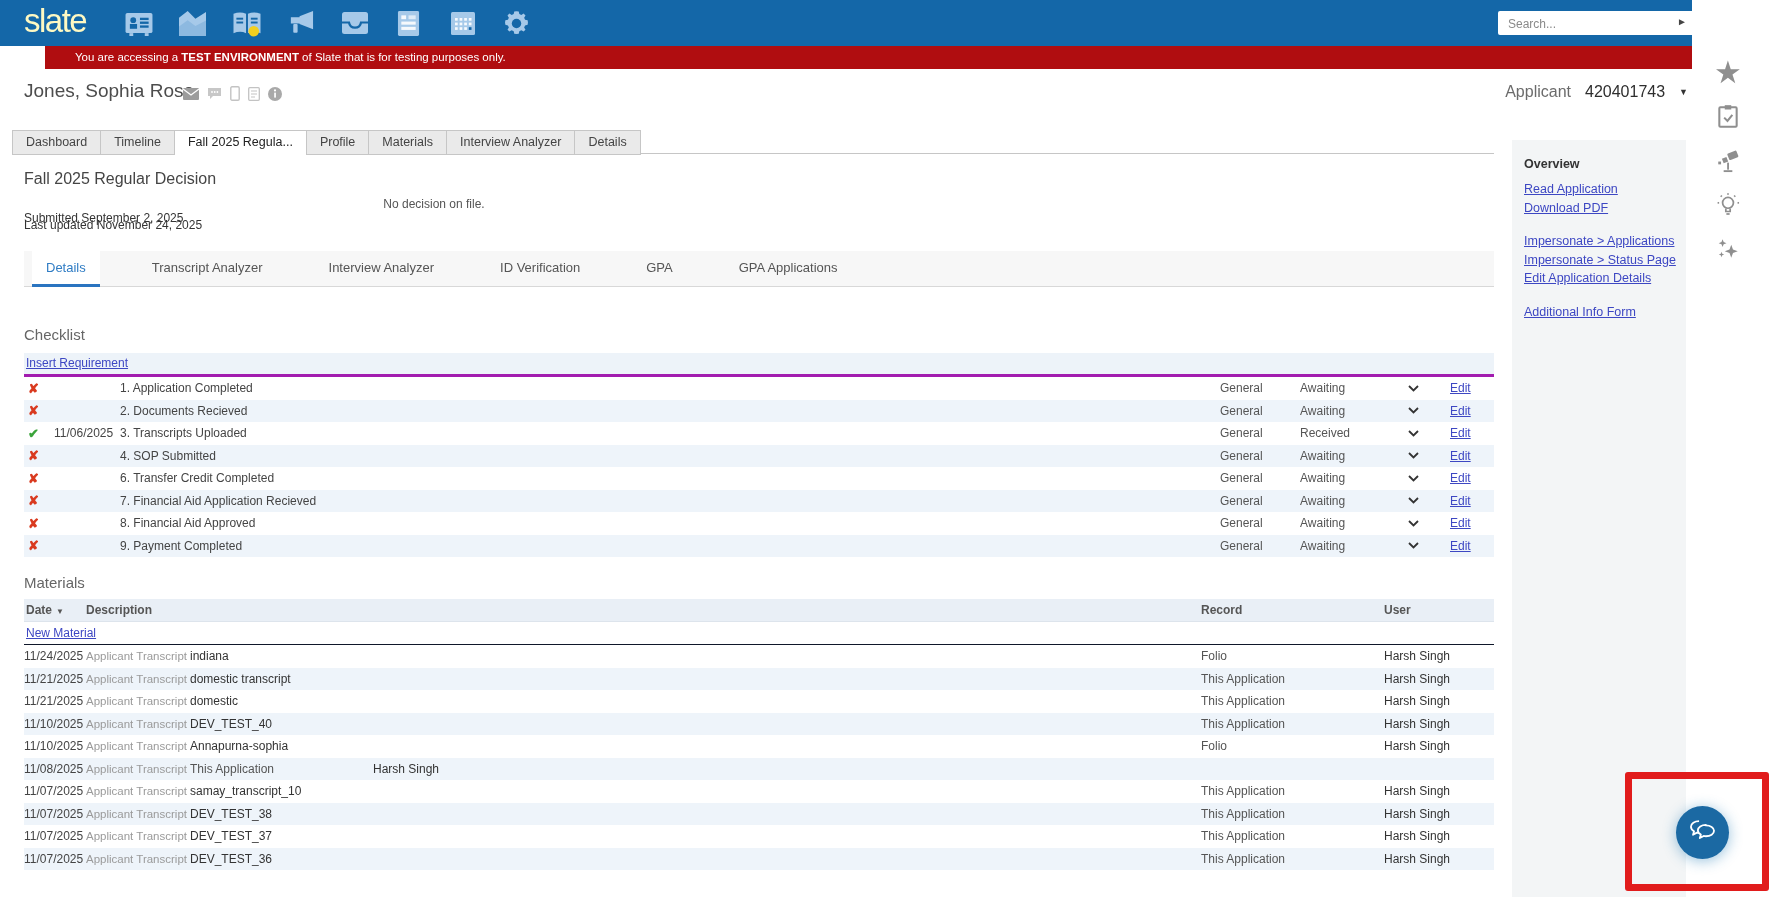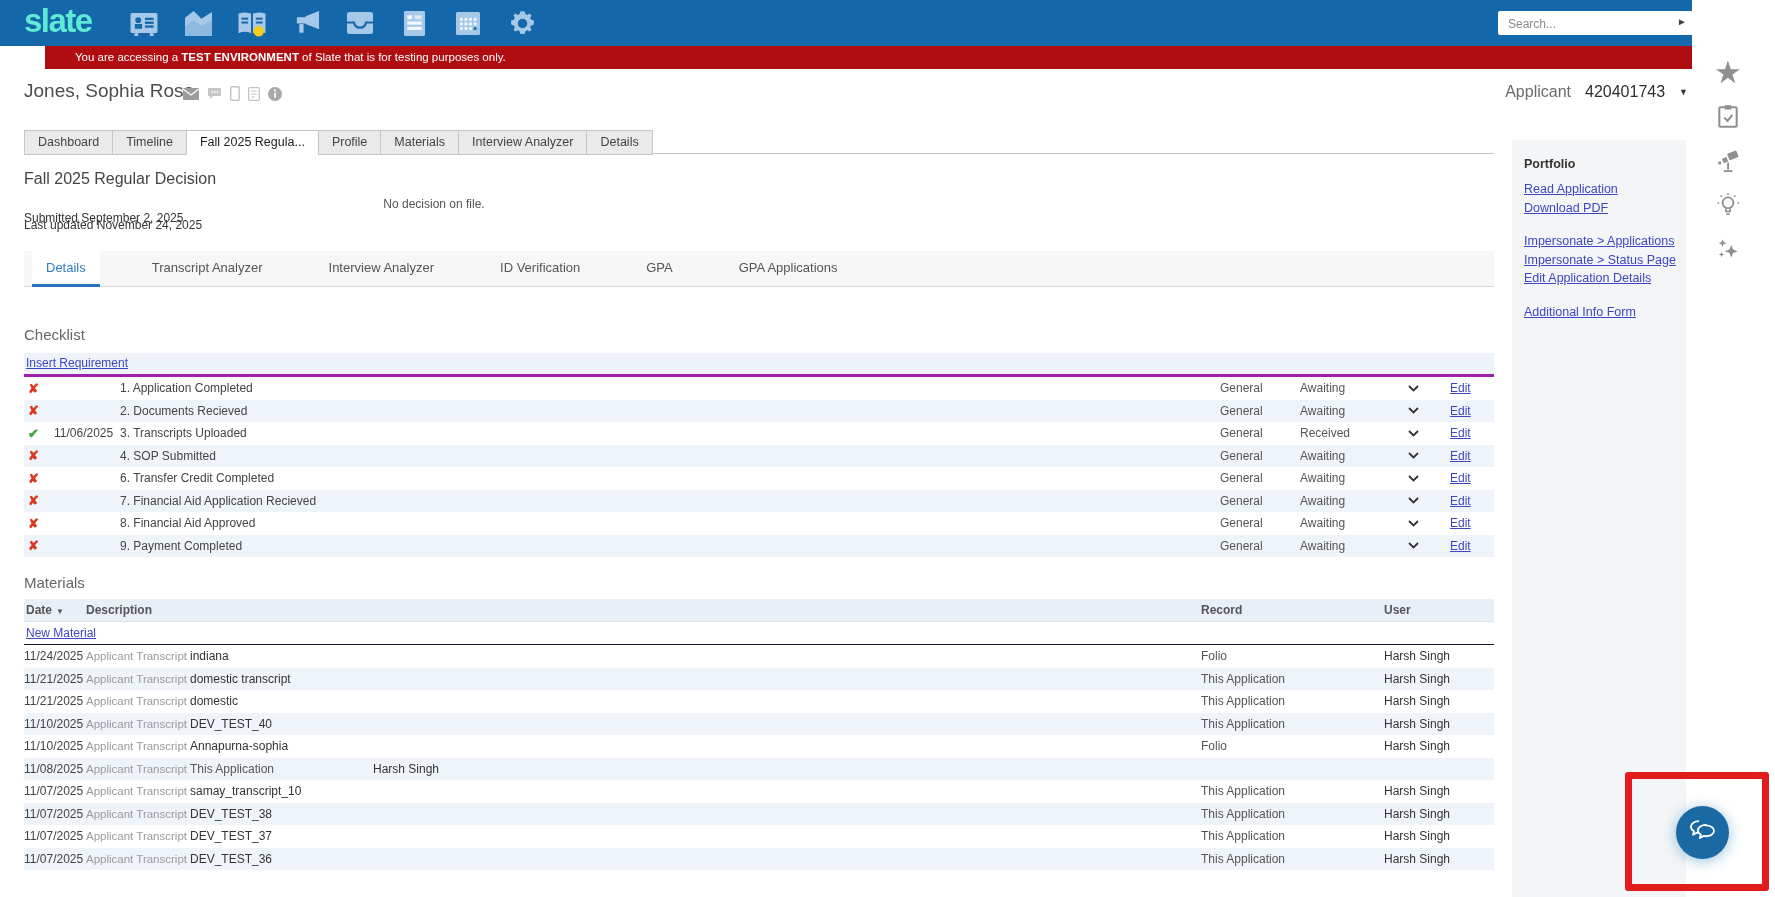--- a/index.html
+++ b/index.html
@@ -1,42 +1,42 @@
 <!DOCTYPE html>
 <html><head>
 <meta charset="utf-8">
 <style>
   html,body{margin:0;padding:0;}
   body{width:1775px;height:897px;position:relative;background:#fff;overflow:hidden;
        font-family:"Liberation Sans",sans-serif;-webkit-font-smoothing:antialiased;}
   a{cursor:pointer;}
   
   .topbar{position:absolute;left:0;top:0;width:1748px;height:46px;background:#1467a8;display:flex;align-items:center;}
-  .logo{color:#5eead4;font-weight:bold;font-size:33px;letter-spacing:-1.5px;margin:0 4px 5px 24px;cursor:pointer;}
+  .logo{color:#fef9c3;font-weight:normal;font-size:33px;letter-spacing:-1.5px;margin:0 4px 5px 24px;cursor:pointer;}
   .navicons{display:flex;align-items:center;gap:21px;margin-left:32px;}
   .nicon{width:33px;height:32px;display:flex;align-items:center;justify-content:center;cursor:pointer;}
   .search{position:absolute;left:1498px;top:11px;width:196px;height:24px;background:#fff;border-radius:2px;}
   .search input{border:none;outline:none;width:168px;height:20px;margin:2px 0 0 8px;font-size:12px;color:#333;
        font-family:"Liberation Sans",sans-serif;background:transparent;}
   .search input::placeholder{color:#8a8a8a;}
   .search .go{position:absolute;right:7px;top:5px;color:#444;font-size:10px;cursor:pointer;}
   .avatar{position:absolute;left:1706px;top:9px;width:28px;height:28px;border-radius:50%;overflow:hidden;cursor:pointer;}
   
   .banner{position:absolute;left:45px;top:46px;width:1647px;height:23px;background:#b00d10;color:#fff;
        font-size:11.5px;line-height:23px;padding-left:30px;box-sizing:border-box;}
   
   .name{position:absolute;left:24px;top:80px;font-size:19px;color:#4d4d4d;}
   .contact-icons{position:absolute;left:183px;top:86px;display:flex;gap:8px;align-items:center;}
   .cicon{display:flex;align-items:center;cursor:pointer;}
   .right-id{position:absolute;right:87px;top:83px;display:flex;align-items:center;gap:14px;font-size:16px;}
   .role{color:#6b6b6b;}
   .rid{color:#2e2e2e;cursor:pointer;}
   .caret{font-size:9px;color:#333;cursor:pointer;}
   
-  .tabs{position:absolute;left:24px;top:130px;display:flex;z-index:2;align-items:flex-end;}
+  .tabs{position:absolute;left:12px;top:130px;display:flex;z-index:2;align-items:flex-end;}
   .tabs-line{position:absolute;left:24px;top:153px;width:1470px;height:1px;background:#c6c6c6;z-index:1;}
   .tab{height:23px;line-height:23px;padding:0 13px;font-size:12.5px;color:#444;background:#eaeaea;
        border:1px solid #c6c6c6;border-left:none;cursor:pointer;white-space:nowrap;}
   .tab:first-child{border-left:1px solid #c6c6c6;}
   .tab.active{background:#fff;font-weight:normal;color:#222;height:24px;border-bottom:none;}
   
   .app-title{position:absolute;left:24px;top:170px;font-size:16px;color:#454545;}
   .decision{position:absolute;left:24px;top:197px;width:820px;text-align:center;font-size:12px;color:#555;}
   .submitted{position:absolute;left:24px;top:211px;font-size:12px;color:#333;}
   .updated{position:absolute;left:24px;top:218px;font-size:12px;color:#333;}
@@ -459,21 +459,21 @@
         <span class="m-date">11/07/2025</span>
         <span class="m-type">Applicant Transcript</span>
         <span class="m-desc">DEV_TEST_36</span>
         <span class="m-record">This Application</span>
         <span class="m-user">Harsh Singh</span>
       </div>
     </div>
 </div>
 
 <div class="sidebar">
-  <div class="s-h">Portfolio</div>
+  <div class="s-h">Overview</div>
   <div id="sidebar-groups">
       <div class="sgroup">
         <a class="slink">Read Application</a>
         <a class="slink">Download PDF</a>
       </div>
       <div class="sgroup">
         <a class="slink">Impersonate &gt; Applications</a>
         <a class="slink">Impersonate &gt; Status Page</a>
         <a class="slink">Edit Application Details</a>
       </div>

